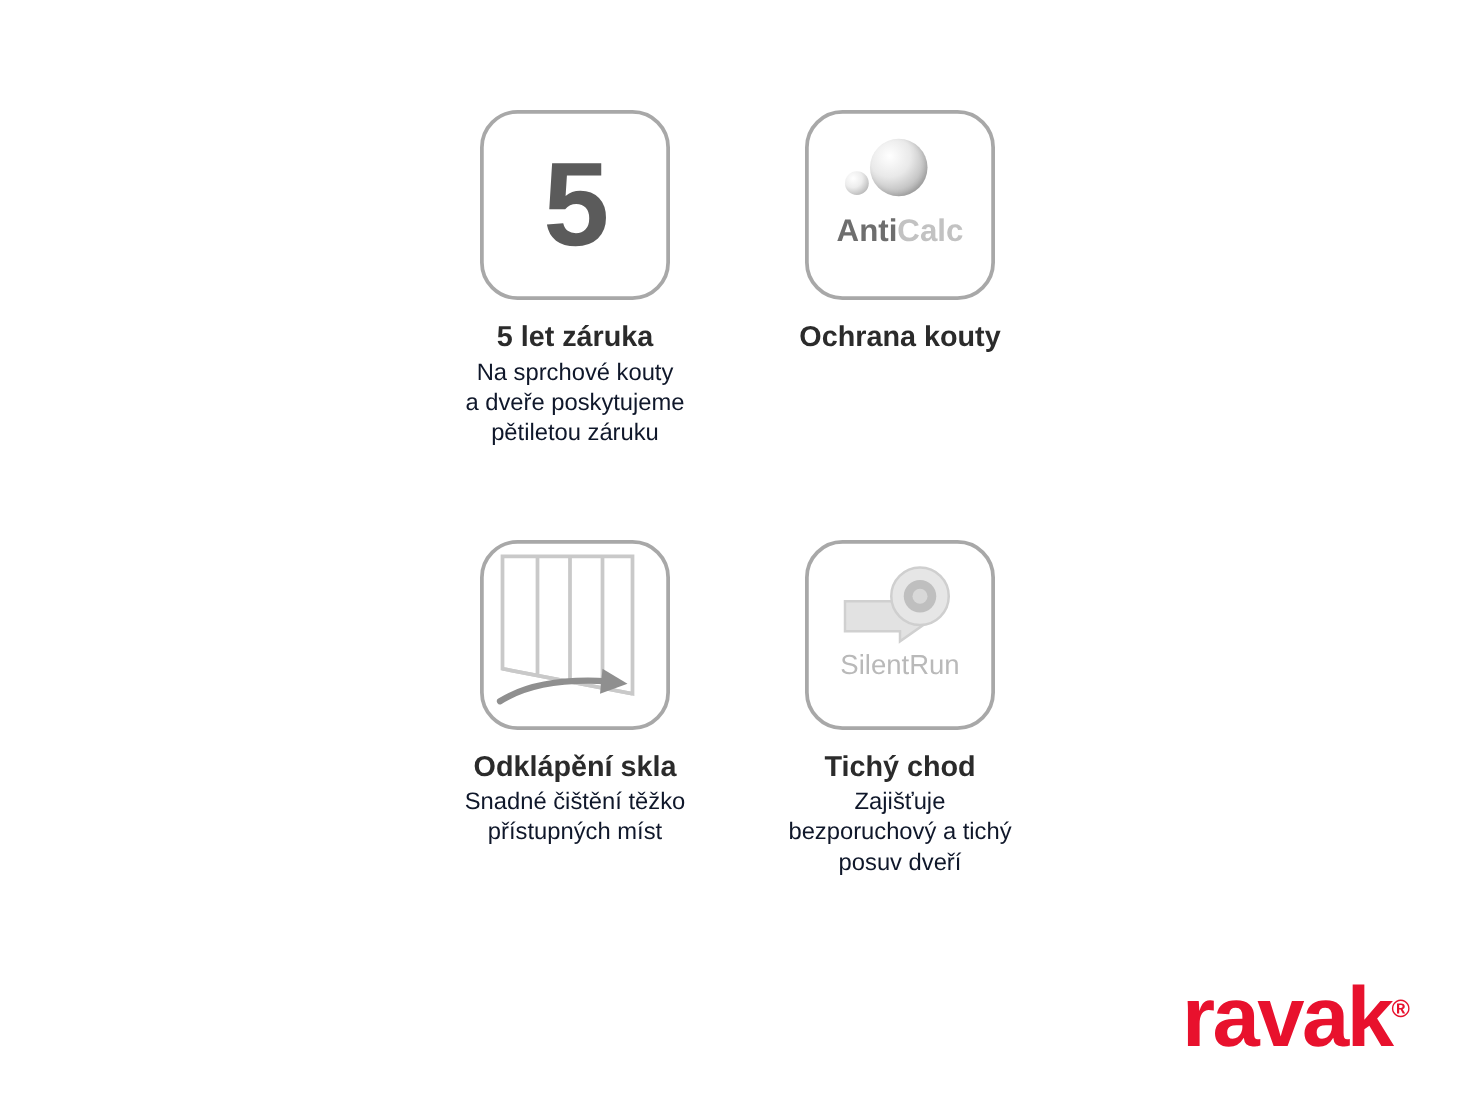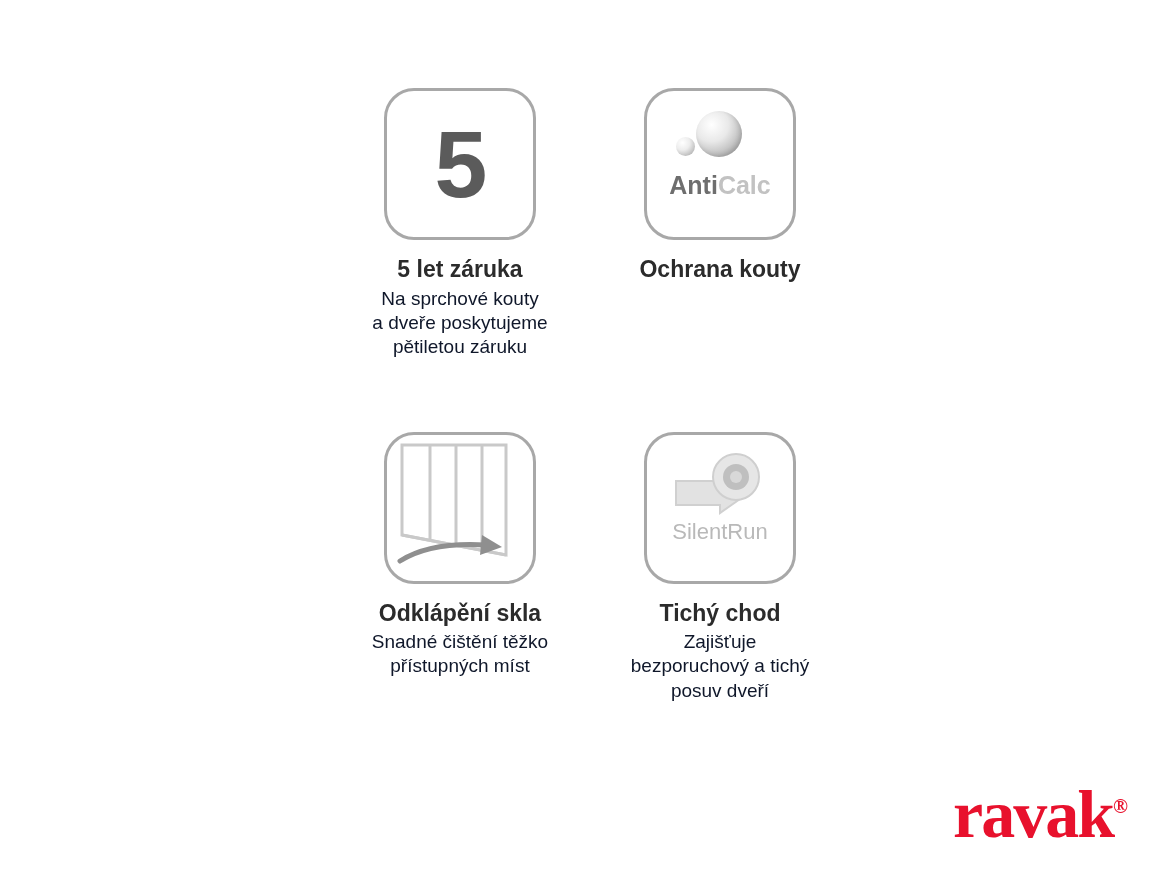--- a/index.html
+++ b/index.html
@@ -135,21 +135,21 @@
   
   .logo {
     position: absolute;
     right: 42px;
     bottom: 30px;
     font-size: 68px;
     font-weight: bold;
     color: #e8112d;
     letter-spacing: -2px;
     line-height: 1;
-    font-family: Liberation Serif, serif;
+    font-family: Liberation Sans, sans-serif;
   }
   .logo sup {
     font-size: 20px;
     vertical-align: super;
     letter-spacing: 0;
   }
 </style>
 </head>
 <body>
 

